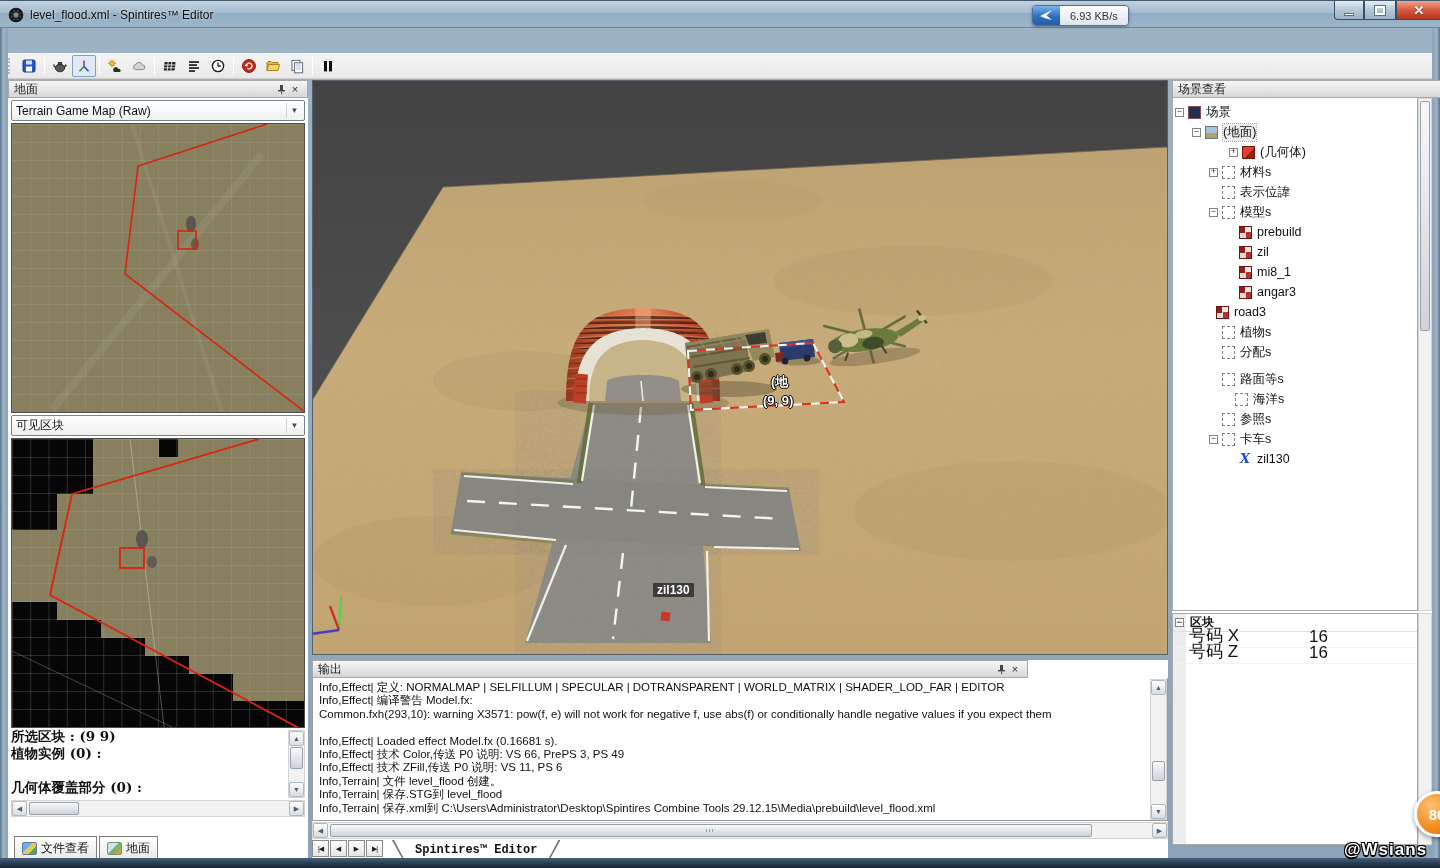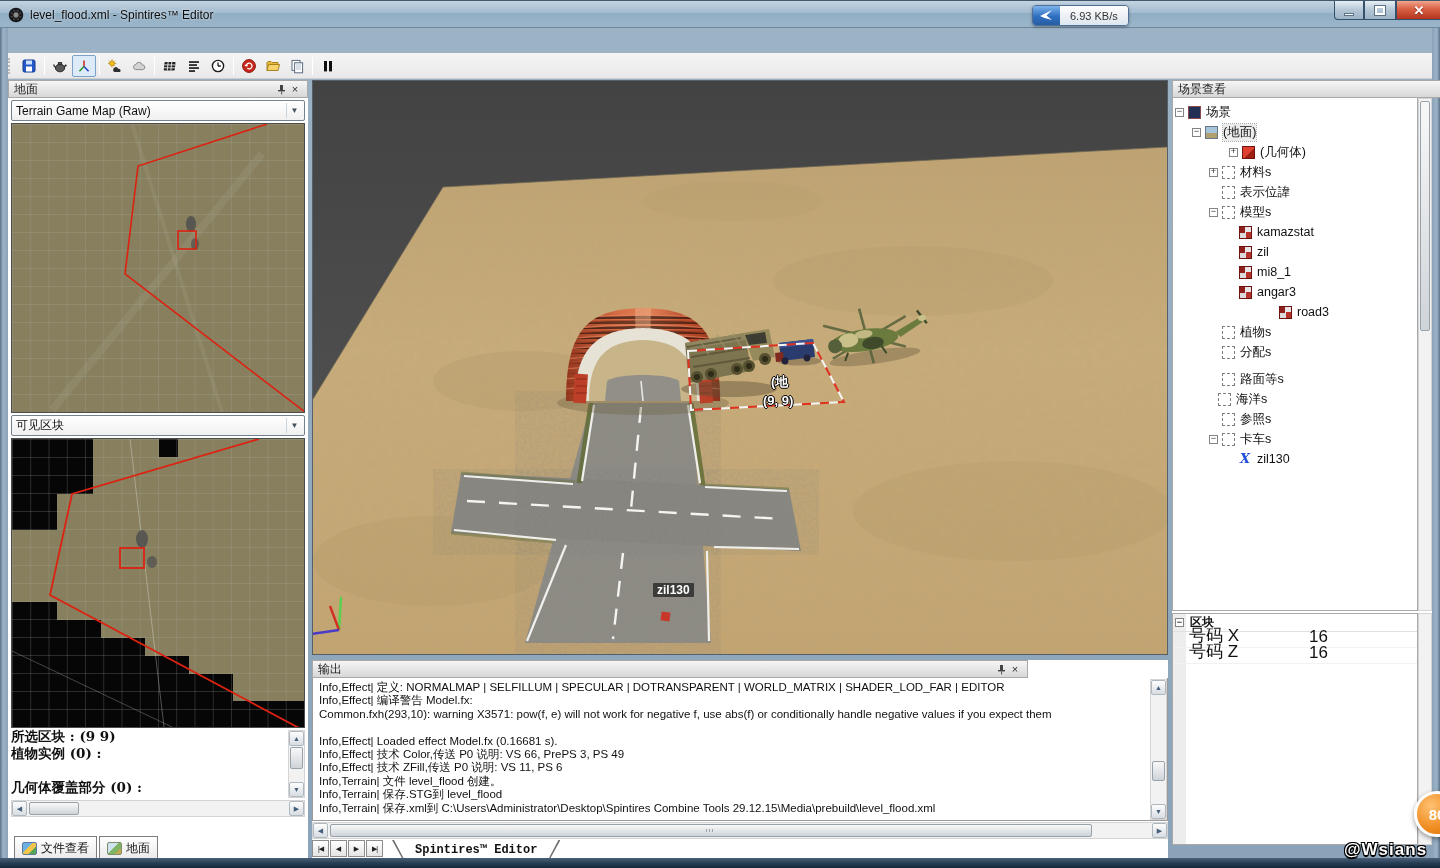--- a/index.html
+++ b/index.html
@@ -628,42 +628,42 @@
 
         <div class="trow" style="padding-left: 36px;">
           <span class="exp exp-minus"></span>
           <span class="ticon ticon-bracket"></span>
           <span class="tlabel">模型s</span>
         </div>
 
         <div class="trow" style="padding-left: 53px;">
           <span class="exp exp-none"></span>
           <span class="ticon ticon-cube-check"></span>
-          <span class="tlabel">kamazstat</span>
+          <span class="tlabel">prebuild</span>
         </div>
 
         <div class="trow" style="padding-left: 53px;">
           <span class="exp exp-none"></span>
           <span class="ticon ticon-cube-check"></span>
           <span class="tlabel">zil</span>
         </div>
 
         <div class="trow" style="padding-left: 53px;">
           <span class="exp exp-none"></span>
           <span class="ticon ticon-cube-check"></span>
           <span class="tlabel">mi8_1</span>
         </div>
 
         <div class="trow" style="padding-left: 53px;">
           <span class="exp exp-none"></span>
           <span class="ticon ticon-cube-check"></span>
           <span class="tlabel">angar3</span>
         </div>
 
-        <div class="trow" style="padding-left: 51px; margin-left: 42px;">
+        <div class="trow" style="padding-left: 30px;">
           <span class="exp exp-none"></span>
           <span class="ticon ticon-cube-check"></span>
           <span class="tlabel">road3</span>
         </div>
 
         <div class="trow" style="padding-left: 36px;">
           <span class="exp exp-none"></span>
           <span class="ticon ticon-bracket"></span>
           <span class="tlabel">植物s</span>
         </div>
@@ -673,21 +673,21 @@
           <span class="ticon ticon-bracket"></span>
           <span class="tlabel">分配s</span>
         </div>
 
         <div class="trow" style="padding-left: 36px; margin-top: 7px;">
           <span class="exp exp-none"></span>
           <span class="ticon ticon-bracket"></span>
           <span class="tlabel">路面等s</span>
         </div>
 
-        <div class="trow" style="padding-left: 32px;">
+        <div class="trow" style="padding-left: 49px;">
           <span class="exp exp-none"></span>
           <span class="ticon ticon-bracket"></span>
           <span class="tlabel">海洋s</span>
         </div>
 
         <div class="trow" style="padding-left: 36px;">
           <span class="exp exp-none"></span>
           <span class="ticon ticon-bracket"></span>
           <span class="tlabel">参照s</span>
         </div>

